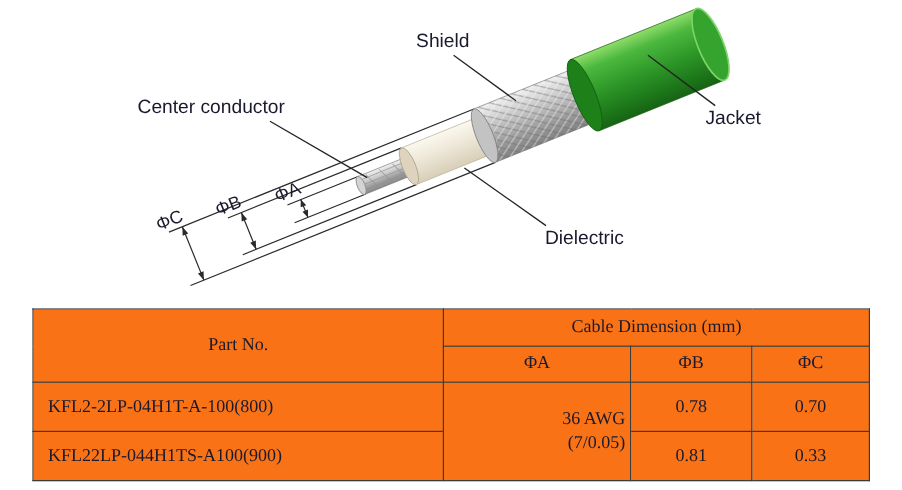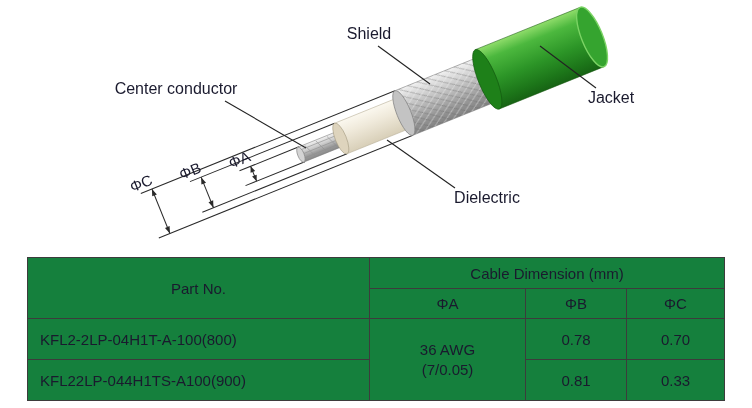--- a/index.html
+++ b/index.html
@@ -15,27 +15,27 @@
   }
   svg text.dim { font-size:15px; }
   
   table.spec {
     position:absolute; left:27px; top:257px; width:697px;
     border-collapse:collapse; table-layout:fixed;
     font-size:15px; color:#1a1a2e;
   }
   table.spec td {
     border:1px solid #3c3c3c; padding:0 4px;
-    vertical-align:middle; text-align:center; background:#15803d;
+    vertical-align:middle; text-align:center; background:#f97316;font-family:Liberation Serif, serif;
   }
   table.spec tr.h1 td { height:30px; }
   table.spec tr.h2 td { height:29px; }
   table.spec tr.r1 td, table.spec tr.r2 td { height:40px; }
   table.spec td.part { text-align:left; padding-left:12px; }
-  table.spec td.pre { white-space:pre-line; line-height:1.3; }
+  table.spec td.pre { white-space:pre-line; line-height:1.3;text-align:right; }
   col.c-part { width:342px; }
   col.c-a { width:156px; }
   col.c-b { width:101px; }
   col.c-c { width:98px; }
 </style>
 </head>
 <body>
 
 <div class="screen">
 

